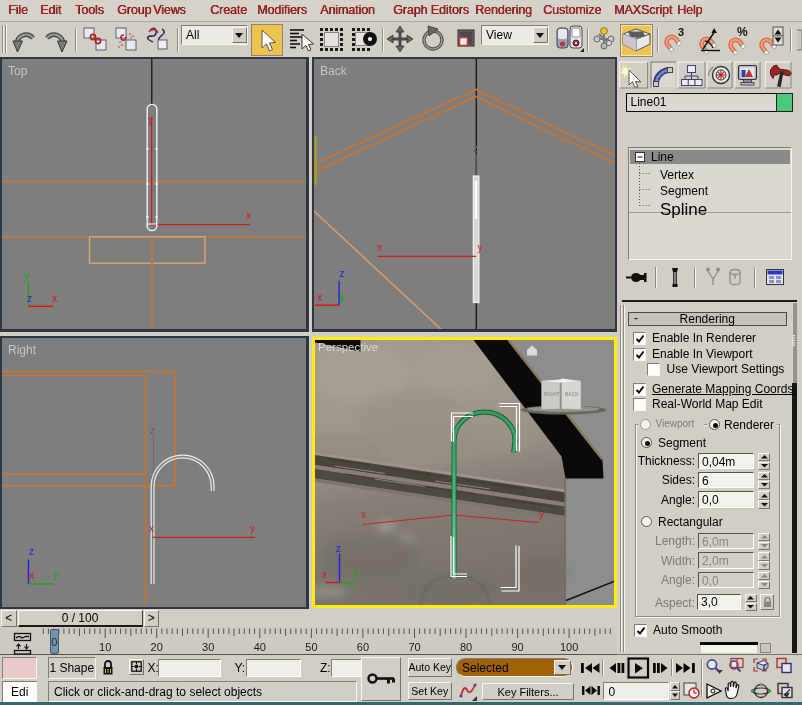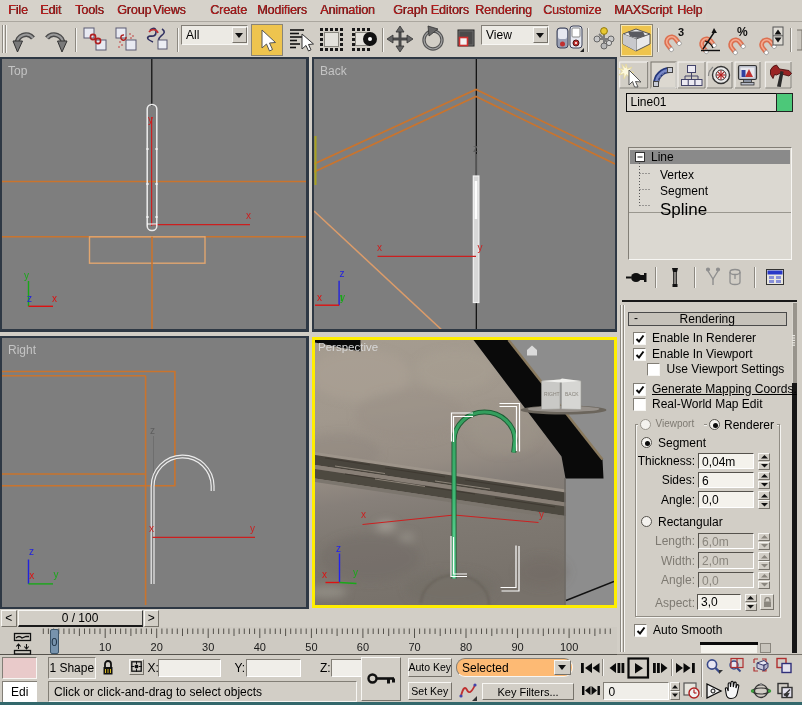--- a/index.html
+++ b/index.html
@@ -635,21 +635,21 @@
  <div class="abs raised" style="left:361px;top:2px;width:40px;height:44px;"></div>
  <svg class="abs" style="left:367px;top:16px;" width="29" height="15" viewBox="0 0 29 15">
   <circle cx="5.5" cy="7.5" r="4" fill="none" stroke="#111" stroke-width="2.4"></circle>
   <line x1="9.5" y1="7.5" x2="27" y2="7.5" stroke="#111" stroke-width="2.6"></line>
   <rect x="20" y="7.5" width="3" height="5" fill="#111"></rect>
   <rect x="25" y="7.5" width="3" height="4" fill="#111"></rect>
  </svg>
  <div class="abs sunken" style="left:48px;top:25.5px;width:309px;height:21.5px;background:#d2cec6;font-size:12px;padding:3px 0 0 5px;">Click or click-and-drag to select objects</div>
  <div class="abs raised" style="left:407.5px;top:3px;width:44.5px;height:18.5px;text-align:center;font-size:10.5px;line-height:17px;white-space:nowrap;">Auto Key</div>
  <div class="abs raised" style="left:407.5px;top:27px;width:44.5px;height:18px;text-align:center;font-size:10.5px;line-height:16px;white-space:nowrap;">Set Key</div>
- <div class="abs sunken" style="left:456px;top:2.5px;width:117px;height:19px;background:#fdba74;border-radius:9px;">
+ <div class="abs sunken" style="left:456px;top:2.5px;width:117px;height:19px;background:#a16207;border-radius:9px;">
   <span class="abs" style="left:5px;top:2px;font-size:12px;">Selected</span>
   <div class="abs raised" style="left:97px;top:1px;width:17px;height:15px;"></div>
   <svg class="abs" style="left:101px;top:6px;" width="9" height="6">
           <path d="M 0 0 L 8 0 L 4 5 Z" fill="#111"></path>
         </svg>
  </div>
  <svg class="abs" style="left:459px;top:27px;" width="19" height="20" viewBox="0 0 19 20">
   <path d="M 2 14 Q 5 2 8 8 Q 11 14 16 3" fill="none" stroke="#c03030" stroke-width="1.8"></path>
   <circle cx="2" cy="14" r="1.6" fill="#4444aa"></circle>
         <circle cx="16" cy="3" r="1.6" fill="#4444aa"></circle>

